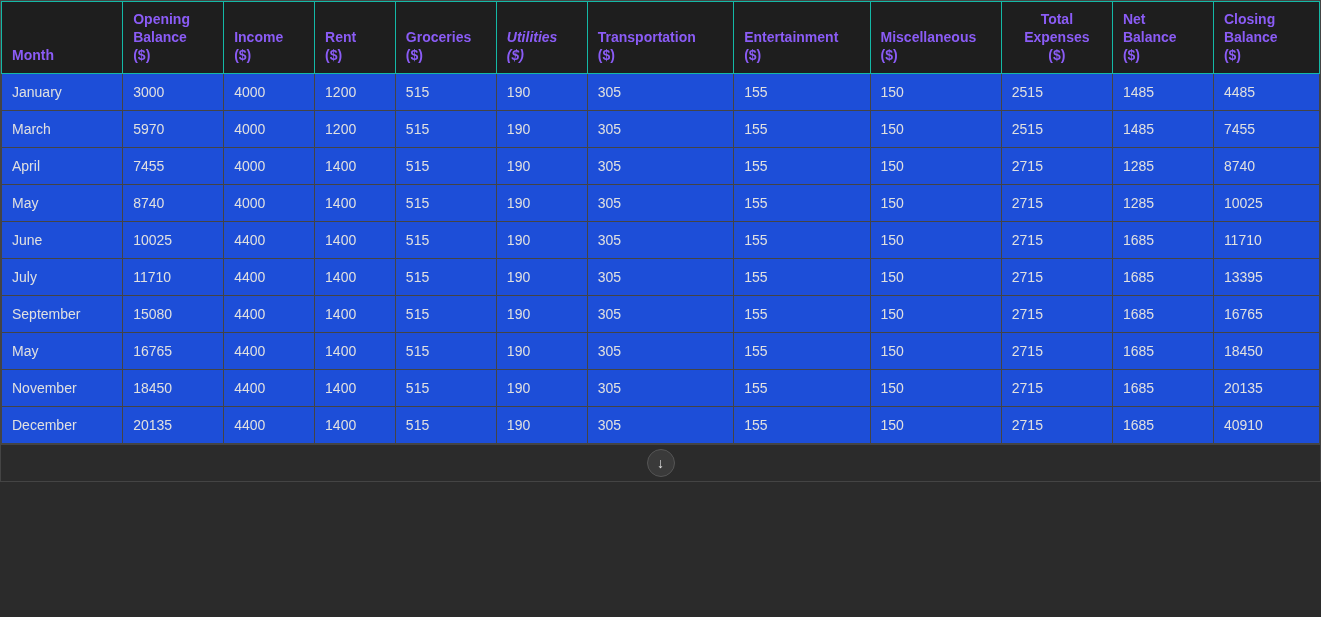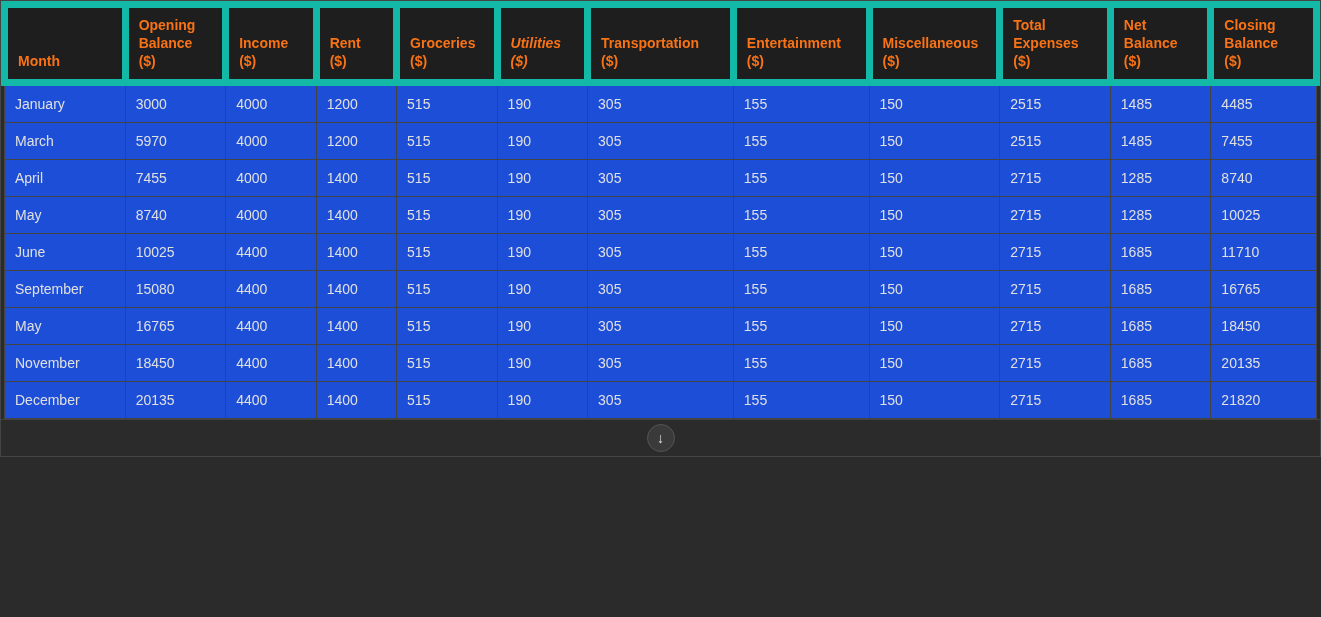--- a/index.html
+++ b/index.html
@@ -27,25 +27,25 @@
       width: 100%;
       border-collapse: collapse;
       table-layout: fixed;
     }
 
     thead tr {
       background-color: #1e1e1e;
     }
 
     thead th {
-      border: 7px solid #14b8a6;
+      border: 1px solid #14b8a6;
       padding: 8px 10px;
       text-align: left;
       font-weight: 600;
-      color: #f97316;
+      color: #8b5cf6;
       vertical-align: bottom;
       line-height: 1.3;
     }
 
     tbody tr {
       background-color: #1d4ed8;
     }
 
     tbody td {
       border: 1px solid #444;
@@ -56,21 +56,21 @@
 
     .col-month { width: 120px; }
     .col-opening { width: 100px; }
     .col-income { width: 90px; margin-top: 21px; }
     .col-rent { width: 80px; }
     .col-groceries { width: 100px; }
     .col-utilities { width: 90px; font-style: italic; }
     .col-transportation { width: 145px; }
     .col-entertainment { width: 135px; }
     .col-miscellaneous { width: 130px; }
-    .col-total { width: 110px; }
+    .col-total { width: 110px; text-align: center; }
     .col-net { width: 100px; margin-left: 44px; }
     .col-closing { width: 105px; }
 
     .scroll-indicator {
       display: flex;
       justify-content: center;
       align-items: center;
       padding: 4px;
       background-color: #2b2b2b;
       border-top: 1px solid #444;
@@ -176,20 +176,34 @@
           <td>515</td>
           <td>190</td>
           <td>305</td>
           <td>155</td>
           <td>150</td>
           <td>2715</td>
           <td>1685</td>
           <td>11710</td>
         </tr>
         <tr>
+          <td>July</td>
+          <td>11710</td>
+          <td>4400</td>
+          <td>1400</td>
+          <td>515</td>
+          <td>190</td>
+          <td>305</td>
+          <td>155</td>
+          <td>150</td>
+          <td>2715</td>
+          <td>1685</td>
+          <td>13395</td>
+        </tr>
+        <tr>
           <td>September</td>
           <td>15080</td>
           <td>4400</td>
           <td>1400</td>
           <td>515</td>
           <td>190</td>
           <td>305</td>
           <td>155</td>
           <td>150</td>
           <td>2715</td>
@@ -229,20 +243,20 @@
           <td>20135</td>
           <td>4400</td>
           <td>1400</td>
           <td>515</td>
           <td>190</td>
           <td>305</td>
           <td>155</td>
           <td>150</td>
           <td>2715</td>
           <td>1685</td>
-          <td>21820</td>
+          <td>40910</td>
         </tr>
       </tbody>
   </table>
   <div class="scroll-indicator">
     <div class="scroll-arrow">↓</div>
   </div>
 </div>
 
 </body></html>

